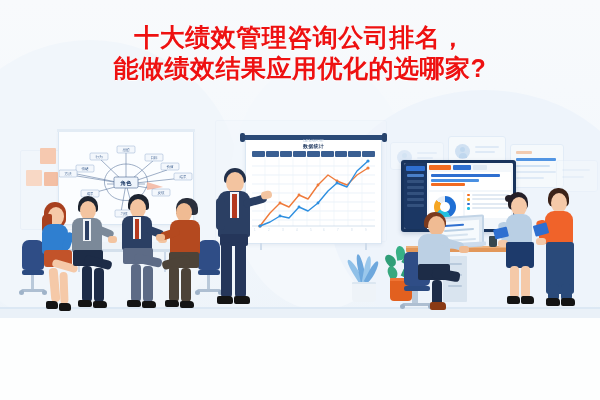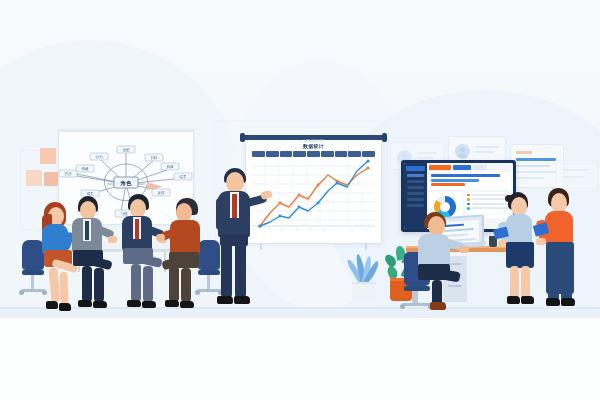--- a/index.html
+++ b/index.html
@@ -550,15 +550,17 @@
     <div class="limb" style="left:-4px;top:50px;width:10px;height:7px;border-radius:3px;background:#f5c9a8;"></div>
     <div class="body" style="left:6px;top:54px;width:28px;height:52px;border-radius:3px;background:#2a4a7a;"></div>
     <div class="limb" style="left:8px;top:96px;width:11px;height:16px;border-radius:3px;background:#2a4a7a;"></div>
     <div class="limb" style="left:21px;top:96px;width:11px;height:16px;border-radius:3px;background:#2a4a7a;"></div>
     <div class="shoe" style="left:6px;top:110px;width:14px;height:8px;"></div>
     <div class="shoe" style="left:21px;top:110px;width:14px;height:8px;"></div>
   </div>
   <div style="position:absolute;left:534px;top:224px;width:14px;height:11px;background:#2e6fd0;border-radius:1px;transform:rotate(-16deg);"></div>
 
   <div class="title-wrap">
+    <div class="title-line l1">十大绩效管理咨询公司排名，</div>
+    <div class="title-line l2">能做绩效结果应用优化的选哪家?</div>
   </div>
 
 </div>
 
 </body></html>

